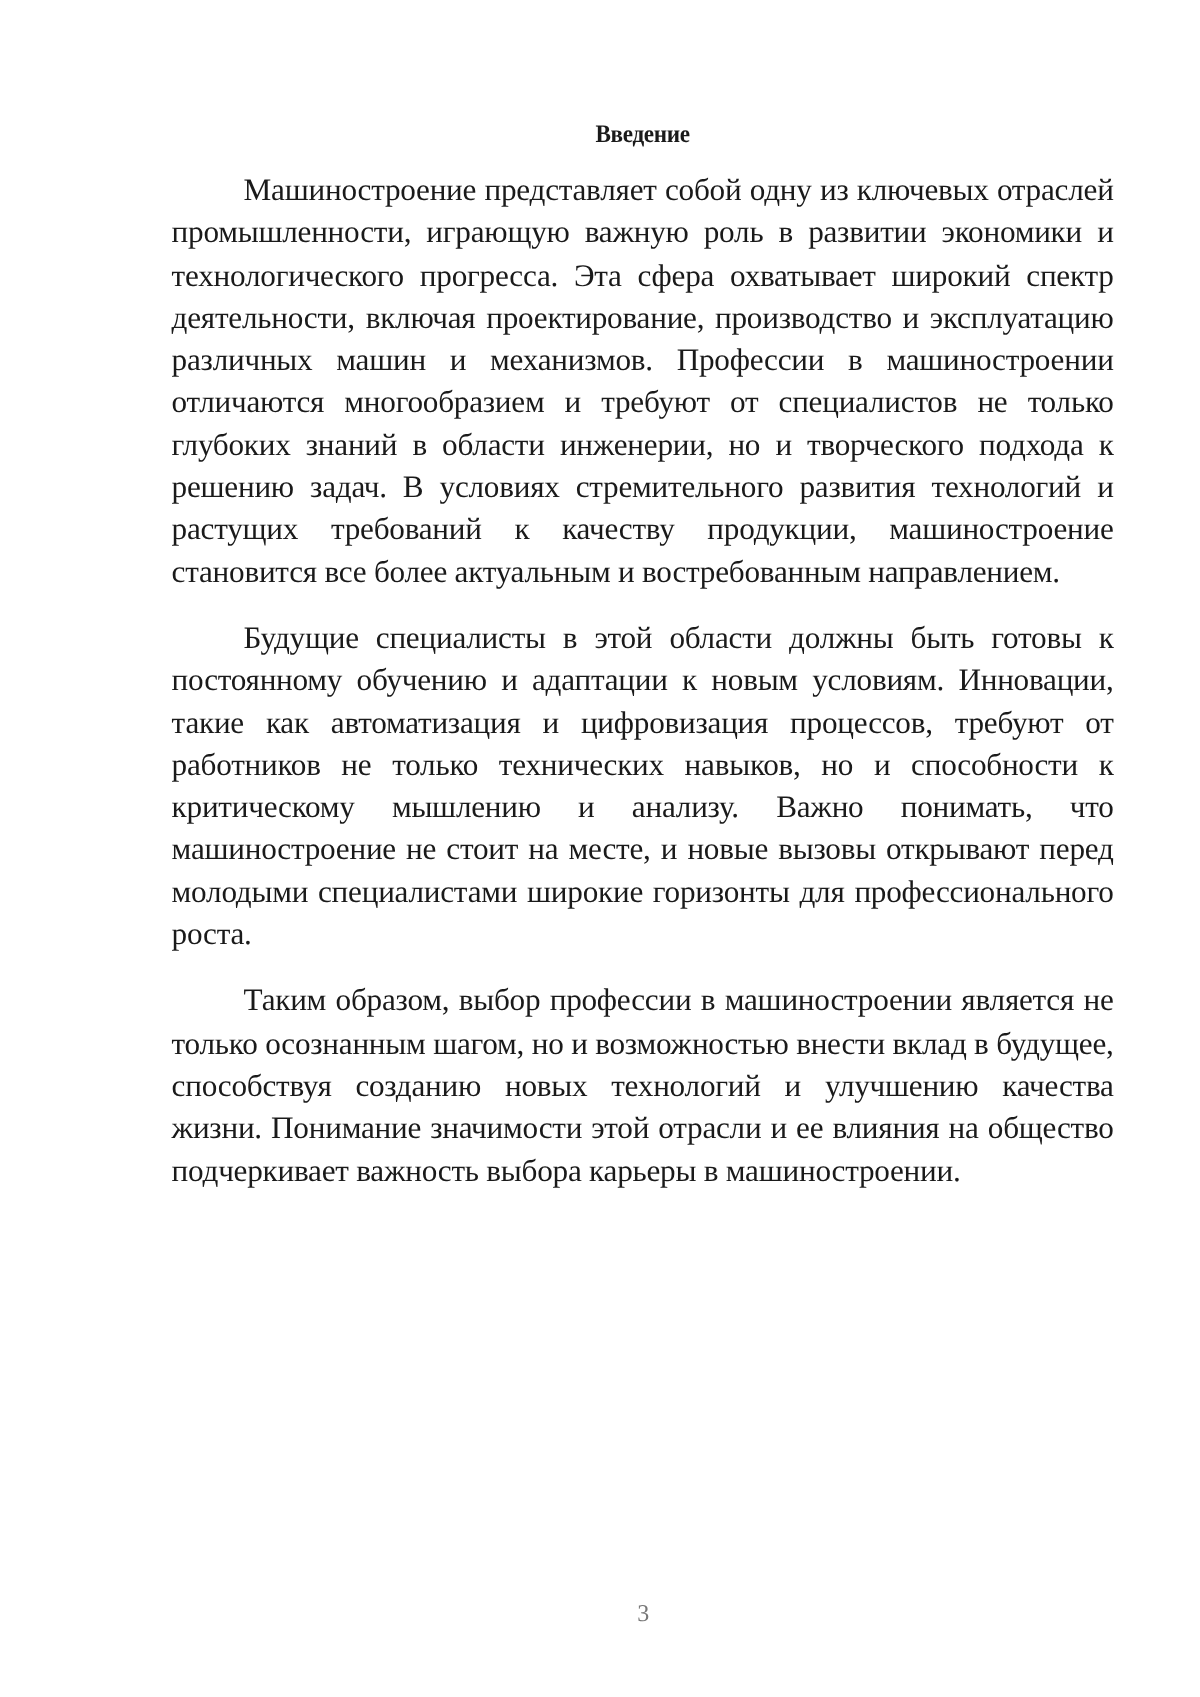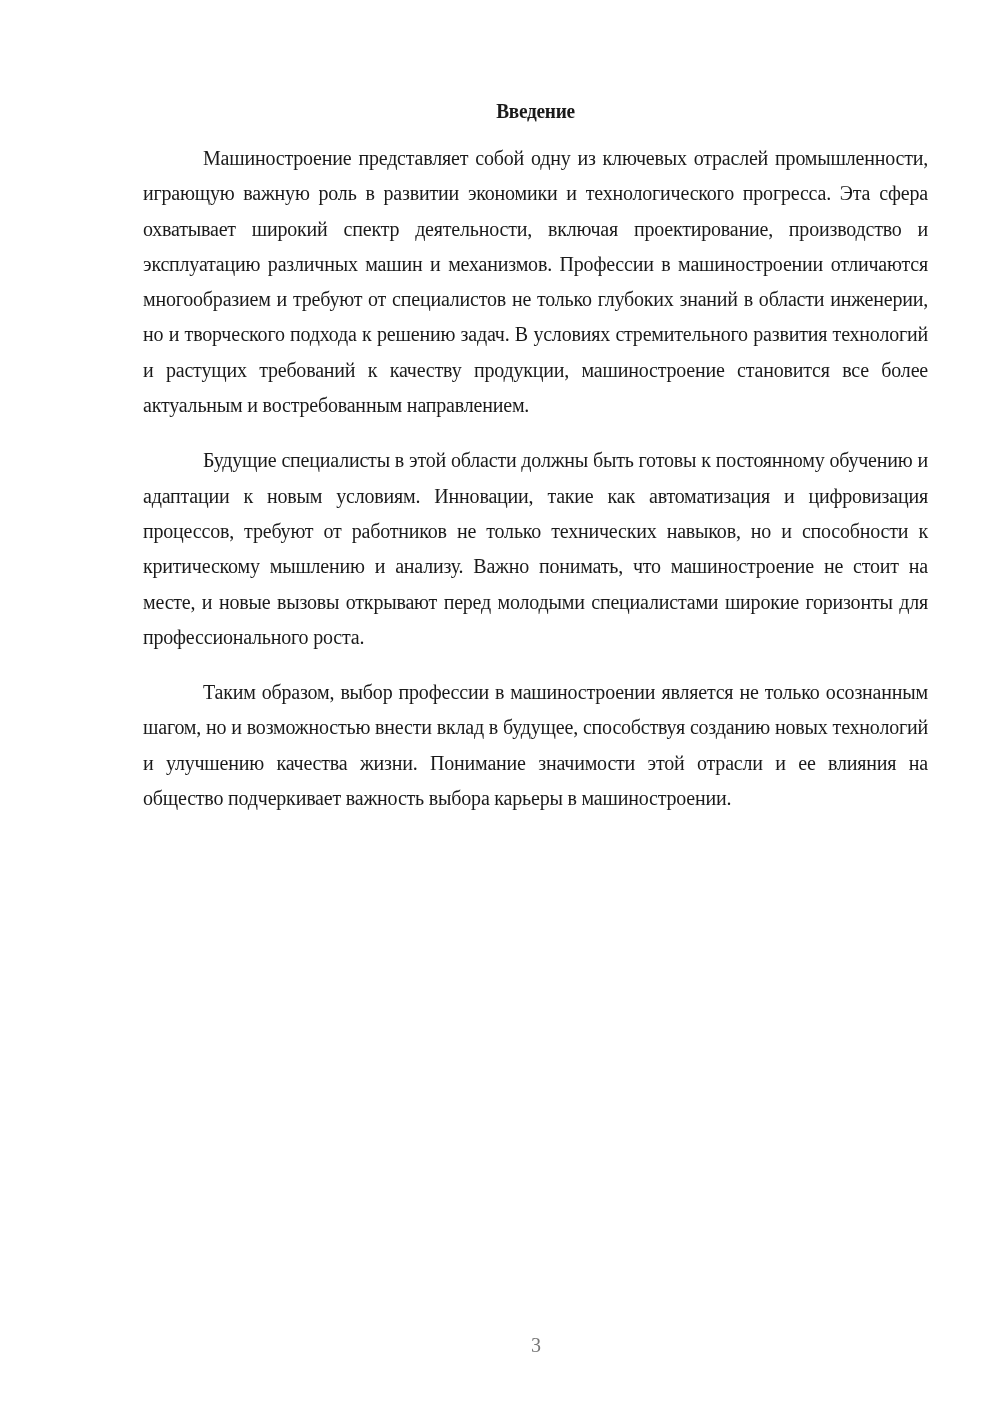--- a/index.html
+++ b/index.html
@@ -24,21 +24,21 @@
   .title {
     text-align: center;
     font-weight: bold;
     font-size: 21px;
     line-height: 30px;
     margin: 0 0 15px 0;
     letter-spacing: -0.3px;
     transform: scaleX(0.92);
   }
   .para {
-    font-size: 20px;
+    font-size: 26px;
     line-height: 35.3px;
     text-align: justify;
     text-indent: 60px;
     margin: 0 0 20px 0;
     letter-spacing: -0.2px;
   }
   .page-number {
     position: absolute;
     left: 0;
     width: 1072px;

